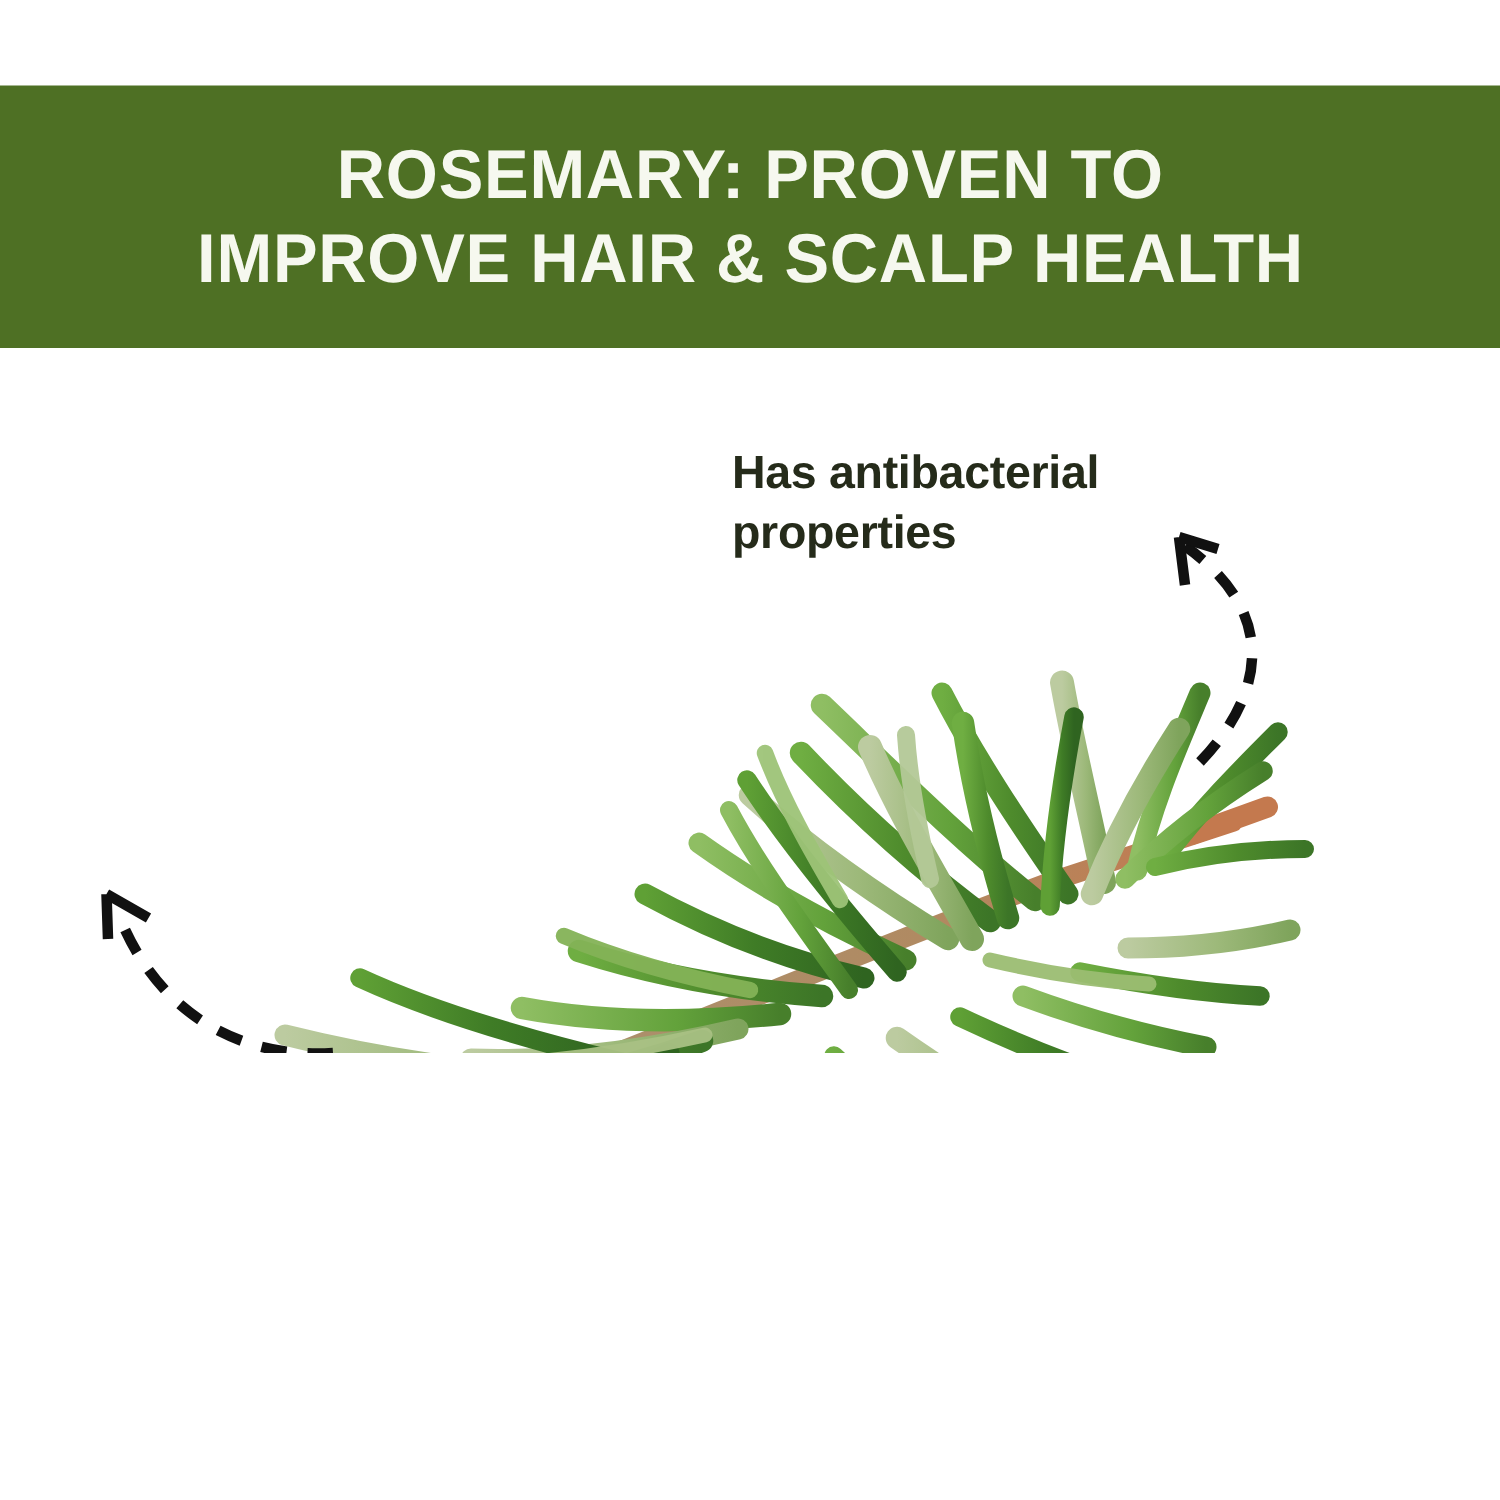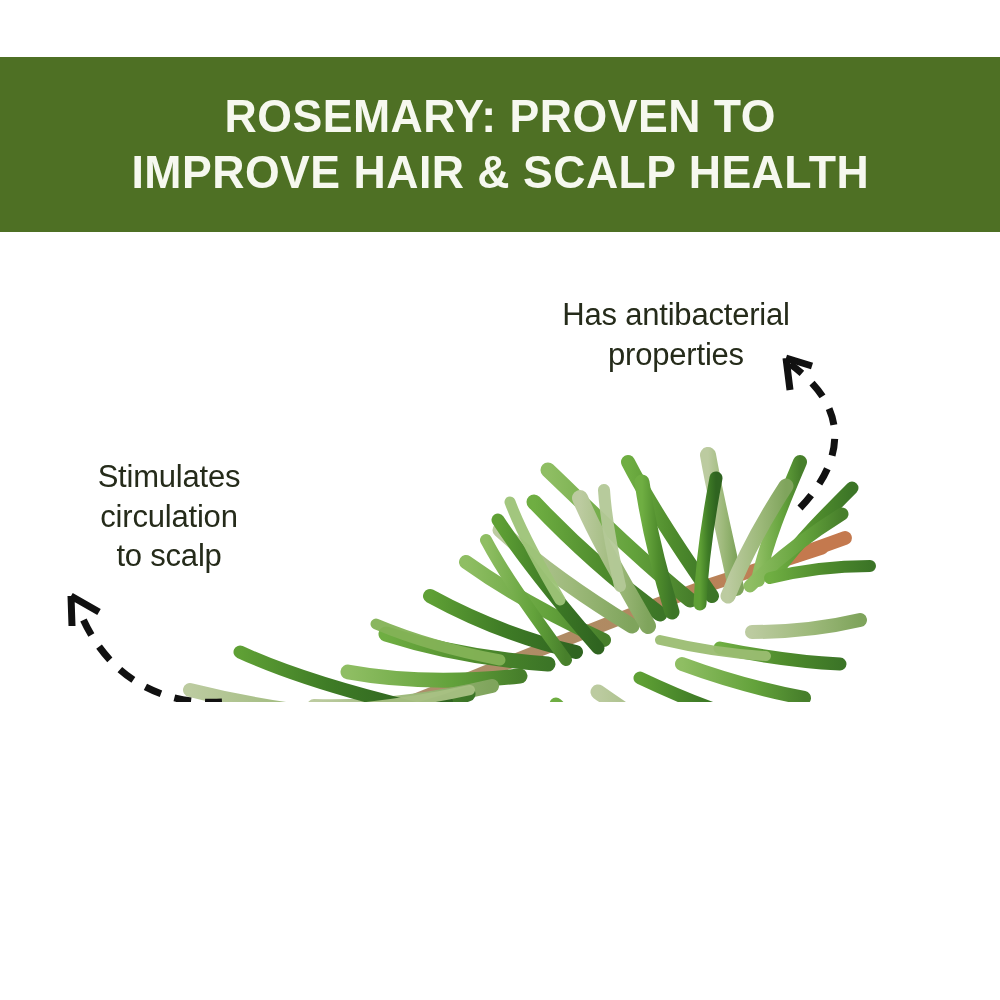--- a/index.html
+++ b/index.html
@@ -39,24 +39,23 @@
     text-align: center;
     white-space: nowrap;
     transform: scaleX(0.97);
   }
 
   
   .callout {
     position: absolute;
     color: #252B1A;
     font-family: "Liberation Sans", sans-serif;
-    font-weight: normal;
+    font-weight: bold;
     font-size: 31px;
     line-height: 1.28;
-    text-align: center;
     white-space: pre-line;
     letter-spacing: -0.2px;
   }
   #callout-antibacterial {
     left: 488px;
     top: 295px;
     width: 376px;
   }
   #callout-circulation {
     left: 40px;
@@ -202,18 +201,15 @@
 
     <g>
       <path d="M494,830 C506,880 566,890 636,860" stroke="#111111" stroke-width="7" fill="none" stroke-linecap="butt" stroke-dasharray="17 14"></path>
       <path d="M648,852 L620,852 M648,852 L640,880" stroke="#111111" stroke-width="7" fill="none" stroke-linecap="butt"></path>
     </g>
   </svg>
 
   <div class="callout" id="callout-antibacterial">Has antibacterial
 properties</div>
 
-  <div class="callout" id="callout-circulation">Stimulates
-circulation
-to scalp</div>
 
 
 </div>
 
 </body></html>

